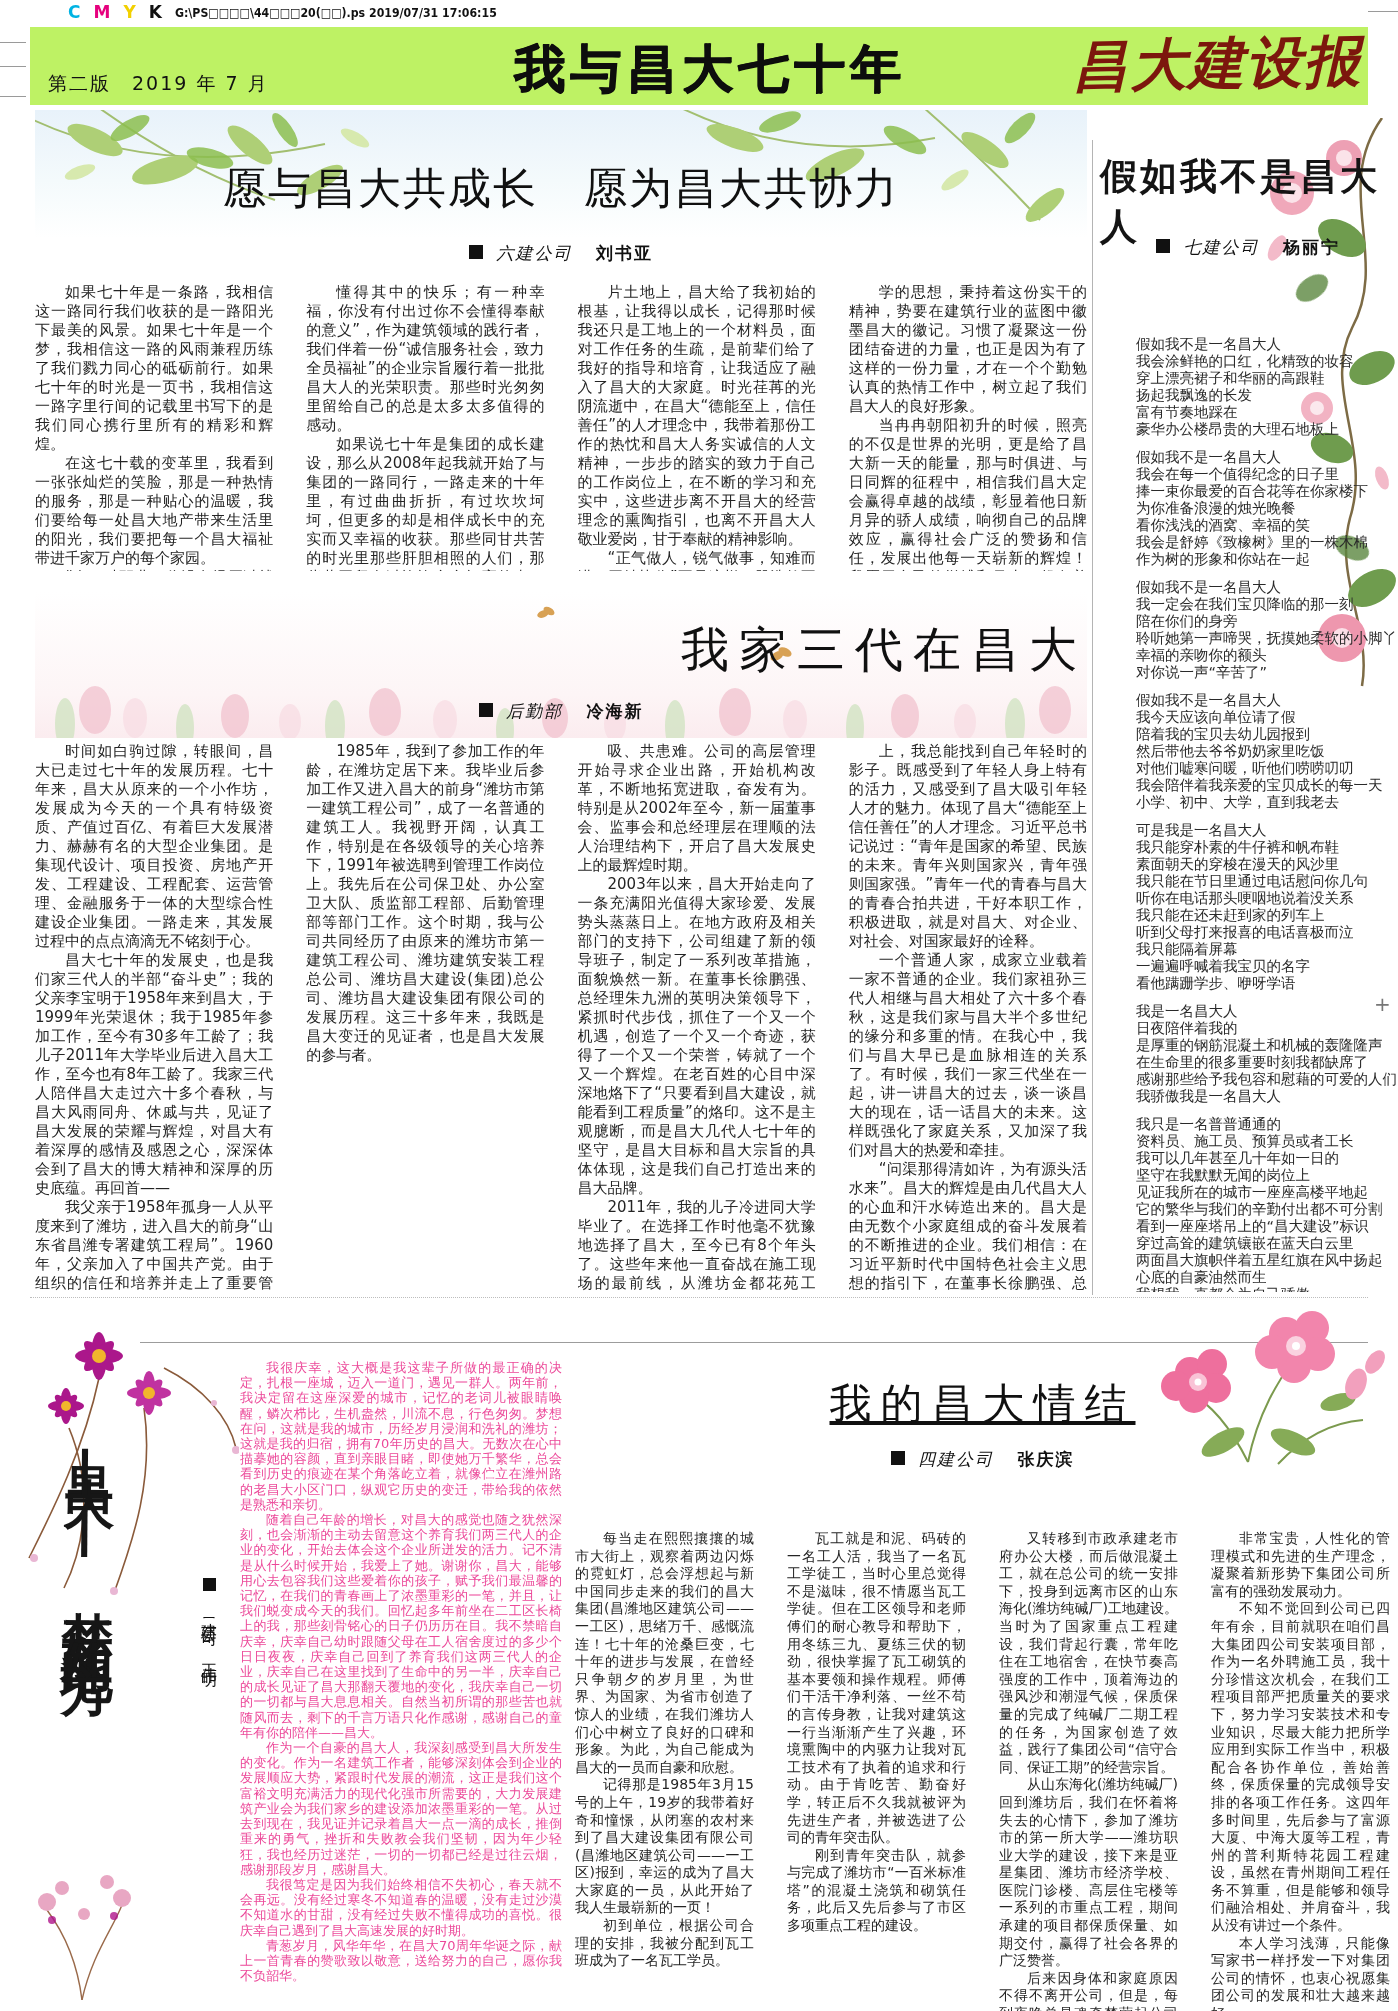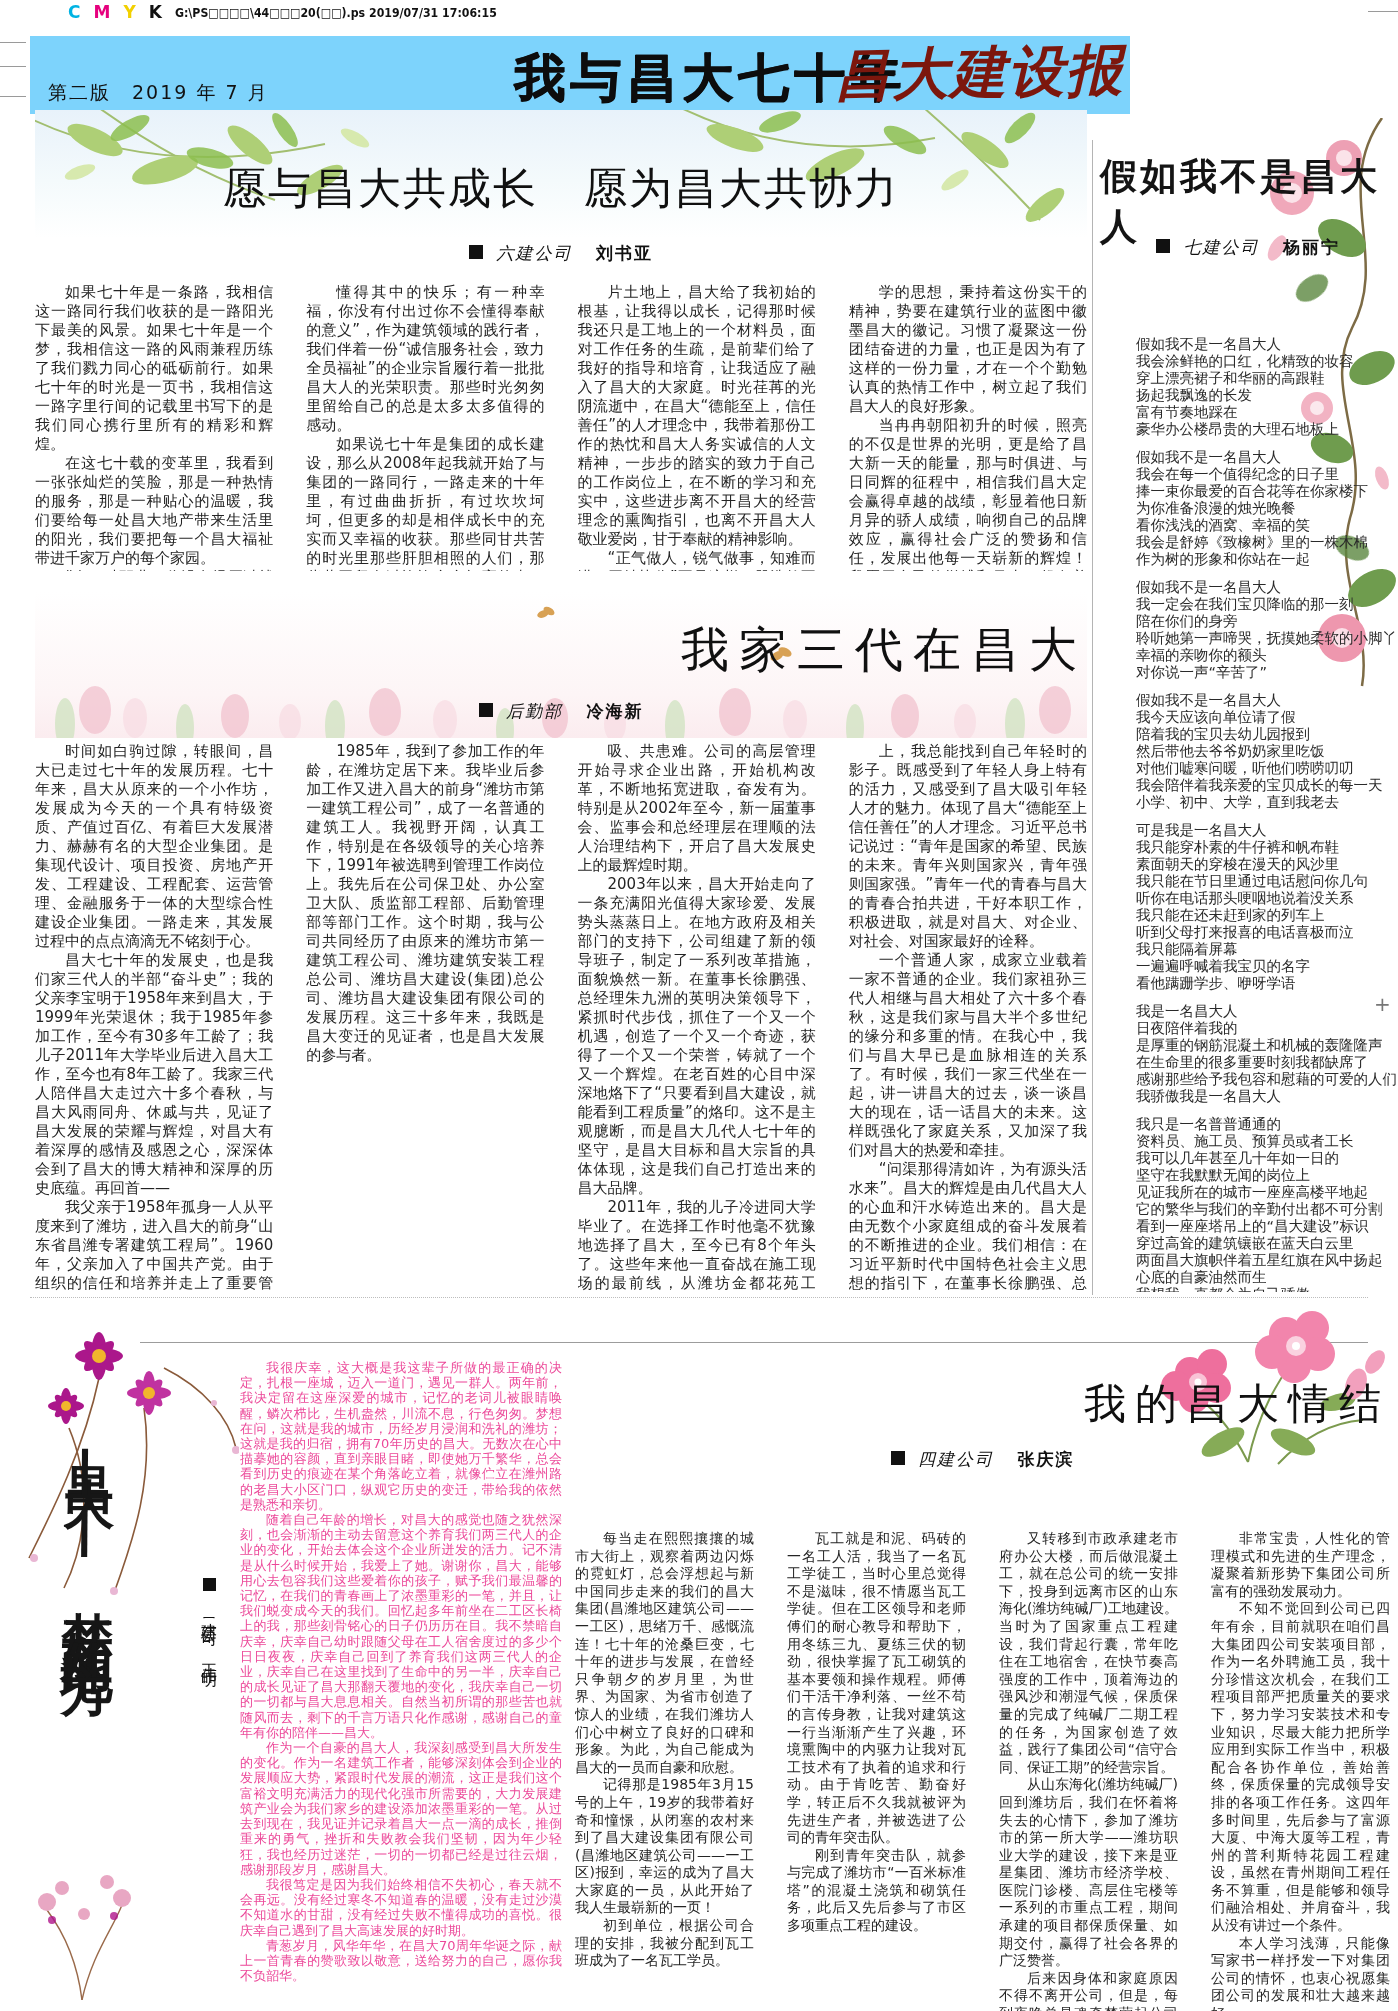--- a/index.html
+++ b/index.html
@@ -8,21 +8,21 @@
   
   .printbar{position:absolute;left:68px;top:2px;height:20px;display:flex;align-items:center;gap:12px;
             font-family:"DejaVu Sans","Liberation Sans",sans-serif;font-weight:bold;}
   .printbar .L{font-size:17px;letter-spacing:1px;}
   .c-c{color:#00b3e3}.c-m{color:#e6007e}.c-y{color:#f2d000}.c-k{color:#111}
   .pathtxt{font-size:11px;color:#111;letter-spacing:0px;transform:scaleY(1.15);white-space:nowrap;}
   .regline{position:absolute;background:#9a9a9a;}
   .dotline{position:absolute;border-top:1px dotted #bdbdbd;}
   .cross{position:absolute;color:#777;font-size:20px;line-height:20px;}
   
-  .band{position:absolute;left:30px;top:36px;width:1100px;height:78px;background:#7dd3fc;}
+  .band{position:absolute;left:30px;top:27px;width:1338px;height:78px;background:#bef264;}
   .edition{position:absolute;left:18px;top:44px;font-size:19px;color:#111;letter-spacing:2px;}
   .bandtitle{position:absolute;left:320px;top:8px;width:720px;text-align:center;
              font-size:51px;font-weight:900;letter-spacing:5px;color:#0d0d0d;
              font-family:"DejaVu Sans","Liberation Sans",sans-serif;
              text-shadow:1px 0 0 #0d0d0d,0 1px 0 #0d0d0d;}
   .masthead{position:absolute;right:6px;top:0px;font-size:56px;font-weight:bold;font-style:italic;
             color:#7c170d;font-family:"DejaVu Serif","Liberation Serif",serif;
             letter-spacing:2px;transform:rotate(-1.2deg);}
   
   .byline{position:absolute;text-align:center;font-size:17px;color:#111;}
@@ -55,22 +55,22 @@
   
   .hrule{position:absolute;left:140px;top:1342px;width:1228px;height:1px;background:#9c9c9c;}
   .vtitle{position:absolute;left:52px;top:1426px;height:570px;writing-mode:vertical-rl;
           font-family:"DejaVu Serif","Liberation Serif",serif;font-weight:bold;font-size:52px;
           letter-spacing:10px;color:#161616;transform:rotate(0.5deg);}
   .vbyline{position:absolute;left:198px;top:1578px;writing-mode:vertical-rl;font-size:16px;
            color:#111;letter-spacing:4px;font-family:"DejaVu Serif","Liberation Serif",serif;}
   .vbyline .sq{display:inline-block;width:13px;height:13px;background:#111;margin-bottom:6px;}
   .a3txt{position:absolute;left:240px;top:1360px;width:322px;height:628px;overflow:hidden;
          text-align:justify;font-size:13px;line-height:15.2px;color:#ec4899;}
-  .head4{position:absolute;left:575px;top:1376px;width:815px;text-align:right;font-size:42px;
-         letter-spacing:9px;font-family:"DejaVu Serif","Liberation Serif",serif;color:#101010;}
+  .head4{position:absolute;left:575px;top:1376px;width:815px;text-align:center;font-size:42px;
+         letter-spacing:9px;font-family:"DejaVu Serif","Liberation Serif",serif;color:#101010;text-decoration:underline;}
   .byline4{left:575px;top:1448px;width:815px;}
   .cols4{left:575px;top:1494px;width:815px;height:492px;margin-top:36px;}
   .cols4 .col{font-size:14px;line-height:17.6px;}
   .deco{position:absolute;pointer-events:none;}
 </style>
 </head>
 <body>
 
 <div id="page">
 

